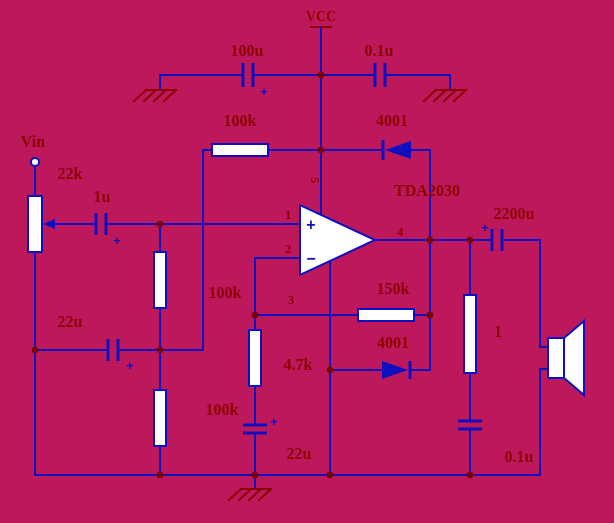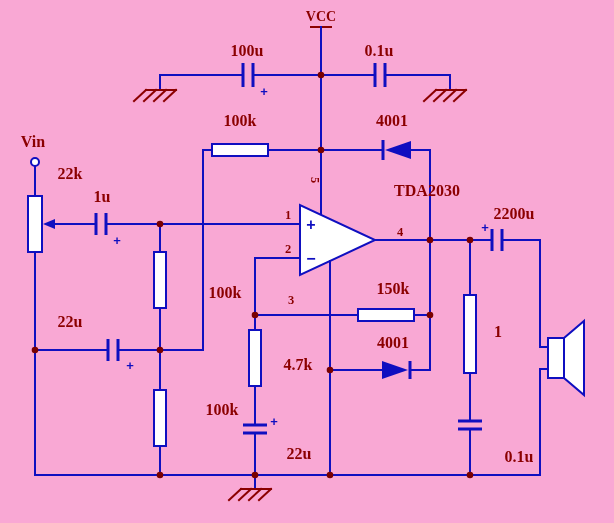--- a/index.html
+++ b/index.html
@@ -1,17 +1,17 @@
 <!DOCTYPE html>
 <html><head>
 <meta charset="utf-8">
 <title>Schematic</title>
 <style>
   html,body{margin:0;padding:0;background:#fff;}
-  .stage{position:relative;width:614px;height:523px;background:#f9a8d4;overflow:hidden;}
+  .stage{position:relative;width:614px;height:523px;background:#be185d;overflow:hidden;}
   svg text{font-family:"Liberation Serif","DejaVu Serif",serif;font-weight:bold;fill:#8B0000;}
   .w{stroke:#0f0fc0;stroke-width:2;fill:none;stroke-linecap:square;}
   .plate{stroke:#0f0fc0;stroke-width:3;fill:none;stroke-linecap:butt;}
   .comp{stroke:#0f0fc0;stroke-width:2;fill:#ffffff;}
   .fillb{fill:#0f0fc0;stroke:none;}
   .gnd{stroke:#8B0000;stroke-width:2;fill:none;stroke-linecap:square;}
   .dot{fill:#7a0000;stroke:none;}
   .t16{font-size:16px;}
   .t14{font-size:14px;}
   .t12{font-size:12.5px;}

